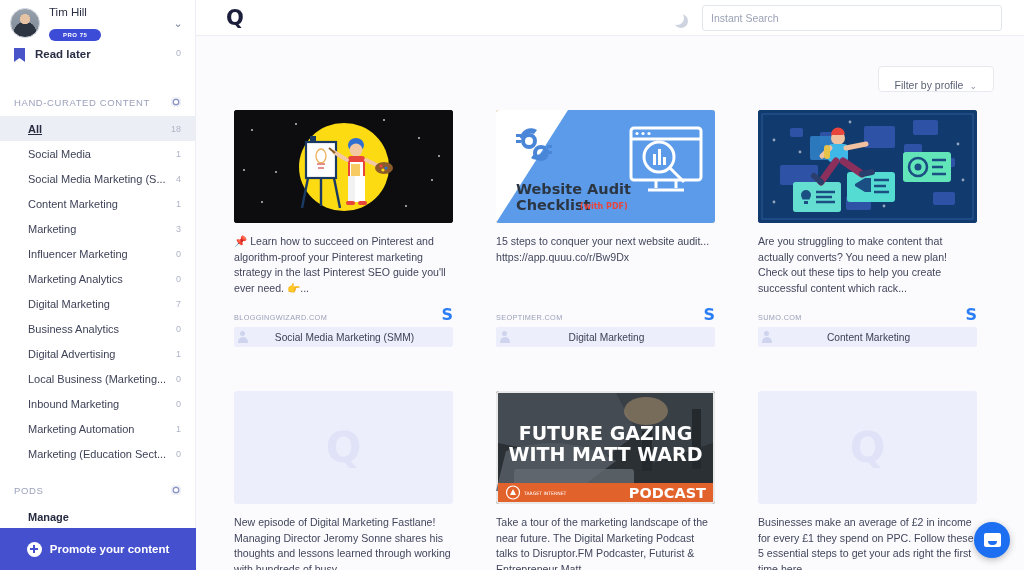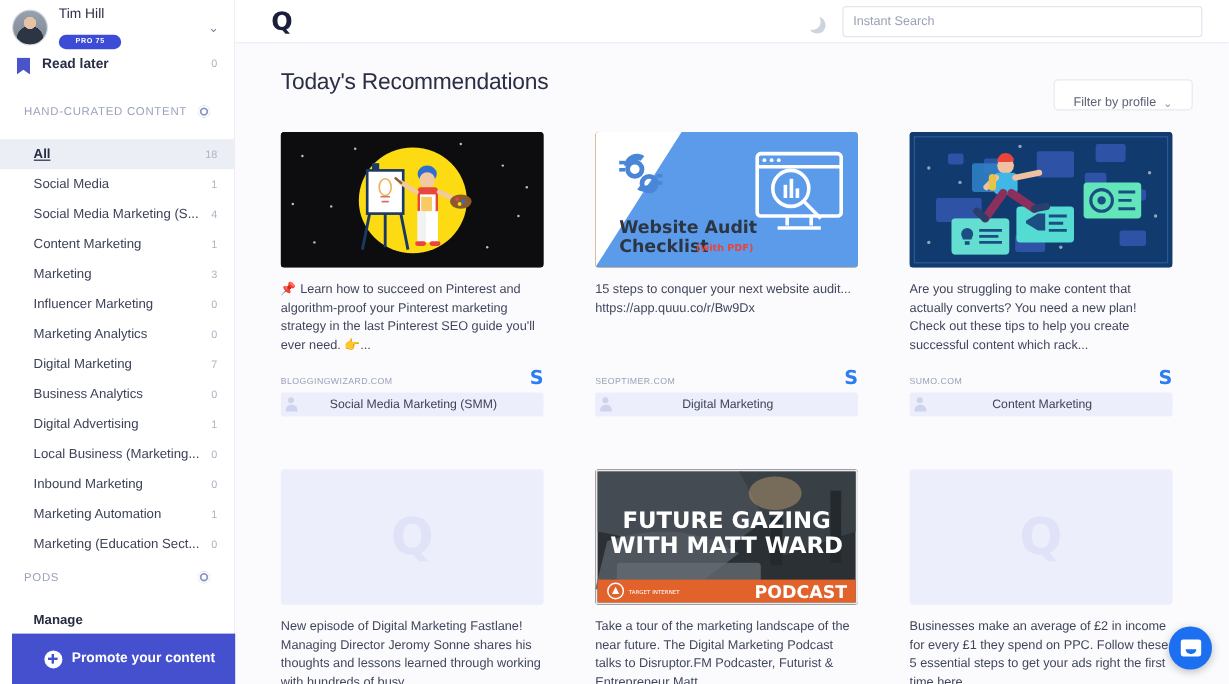--- a/index.html
+++ b/index.html
@@ -62,22 +62,22 @@
     background: #4a54c9;
     clip-path: polygon(0 0, 100% 0, 100% 100%, 50% 72%, 0 100%);
   }
   .readlater-label {
     font-size: 11.5px; font-weight: bold; color: #2b2f45;
     margin-left: 10px; flex: 1;
   }
   .count { font-size: 9px; color: #aeb4c6; }
 
   .sec-head {
-    display: flex; align-items: flex-start;
-    padding: 0 20px;
+    display: flex; align-items: center;
+    padding: 0 14px;
     height: 28px; margin-top: 10px;
   }
   .sec-title {
     flex: 1;
     font-size: 9.5px; letter-spacing: .6px;
     color: #9aa1bb; text-transform: uppercase;
   }
   .gear {
     width: 10px; height: 10px; border-radius: 50%;
     background: #8e96c4;
@@ -100,21 +100,21 @@
     flex: 1; font-size: 11px; color: #3d4257;
     white-space: nowrap; overflow: hidden; text-overflow: ellipsis;
     padding-right: 6px;
   }
   .nav-item.active .nav-label { font-weight: bold; color: #262b40; text-decoration: underline; }
   .nav-item.bold .nav-label { font-weight: bold; color: #262b40; }
 
   .sb-scroll { flex: 1; overflow: hidden; }
 
   .promote {
-    position: absolute; left: 10px; bottom: 0;
+    position: absolute; left: 0; bottom: 0;
     width: 196px; height: 42px;
     background: #4550cf;
     display: flex; align-items: center; justify-content: center;
     cursor: pointer;
   }
   .plus-circle {
     width: 15px; height: 15px; border-radius: 50%;
     background: #ffffff; position: relative; margin-right: 8px;
     flex: 0 0 15px;
   }
@@ -371,21 +371,20 @@
       <div class="q-logo">Q</div>
       <div class="topbar-spacer"></div>
       <div class="moon"></div>
       <input class="search-box" placeholder="Instant Search" style="">
     </div>
 
     <div class="content">
 
       <div class="row-head">
         <div class="row-head-left">
-          <div class="page-title">Today's Recommendations</div>
         </div>
         <div class="filter-btn">
           <span>Filter by profile</span>
           <span class="filter-chev">⌄</span>
         </div>
       </div>
 
       <div class="grid">
 
         <div class="card">

